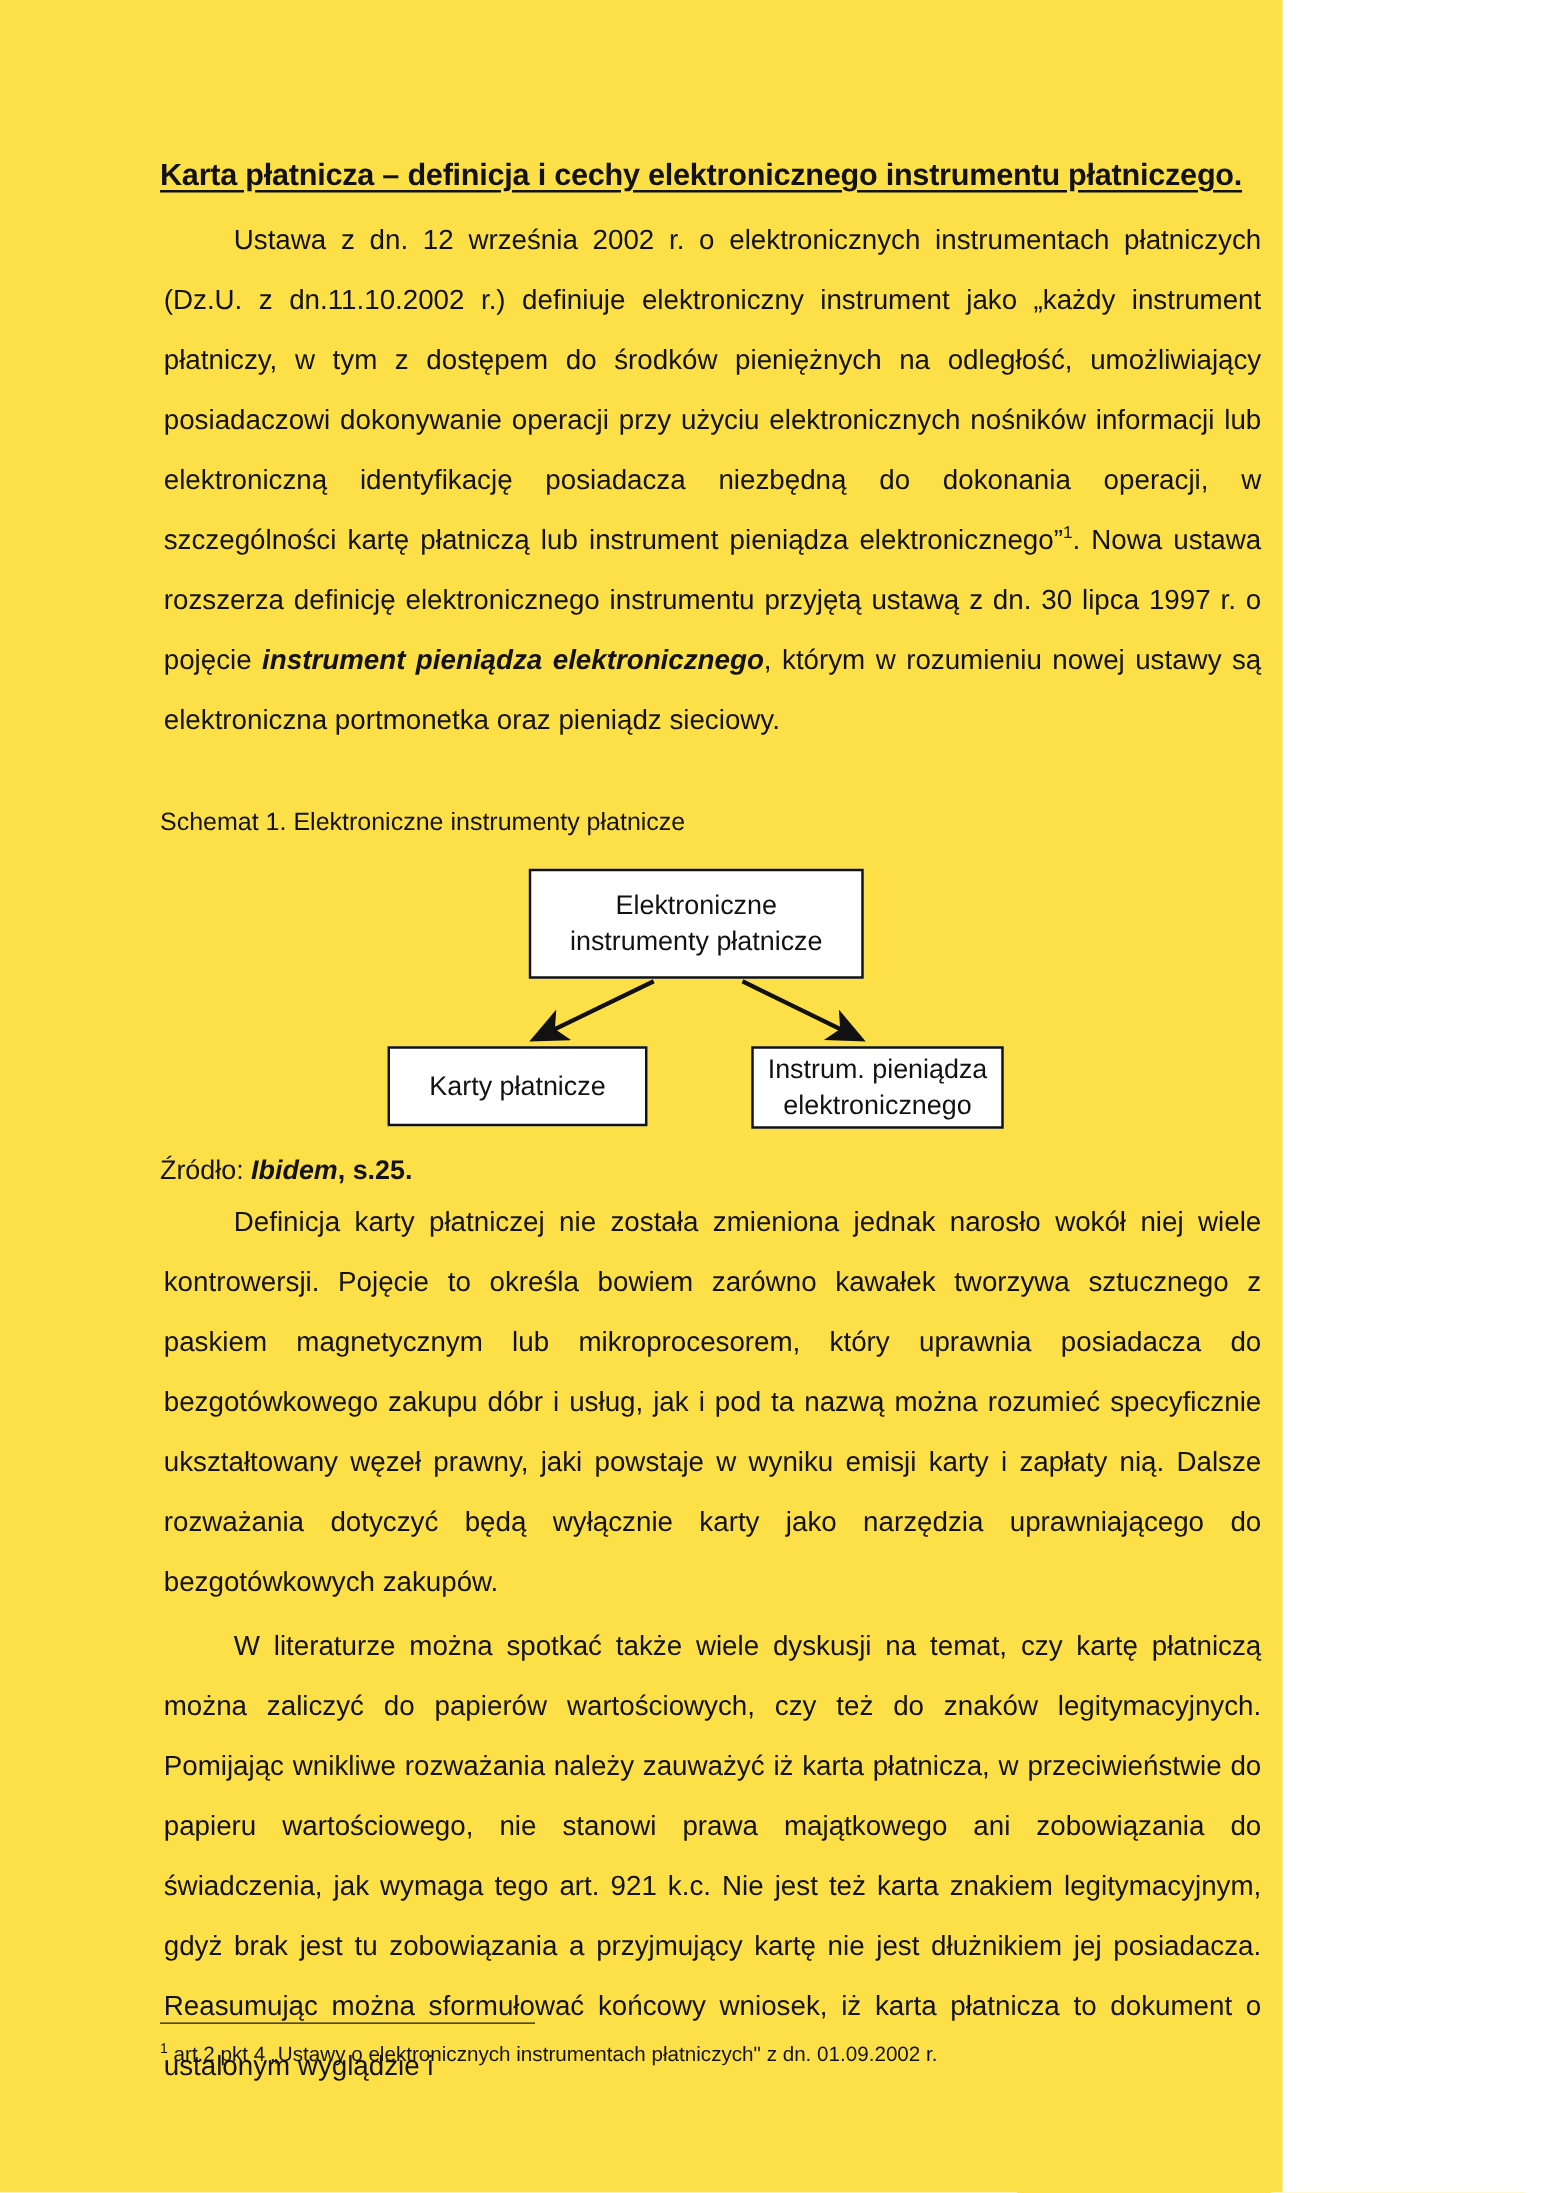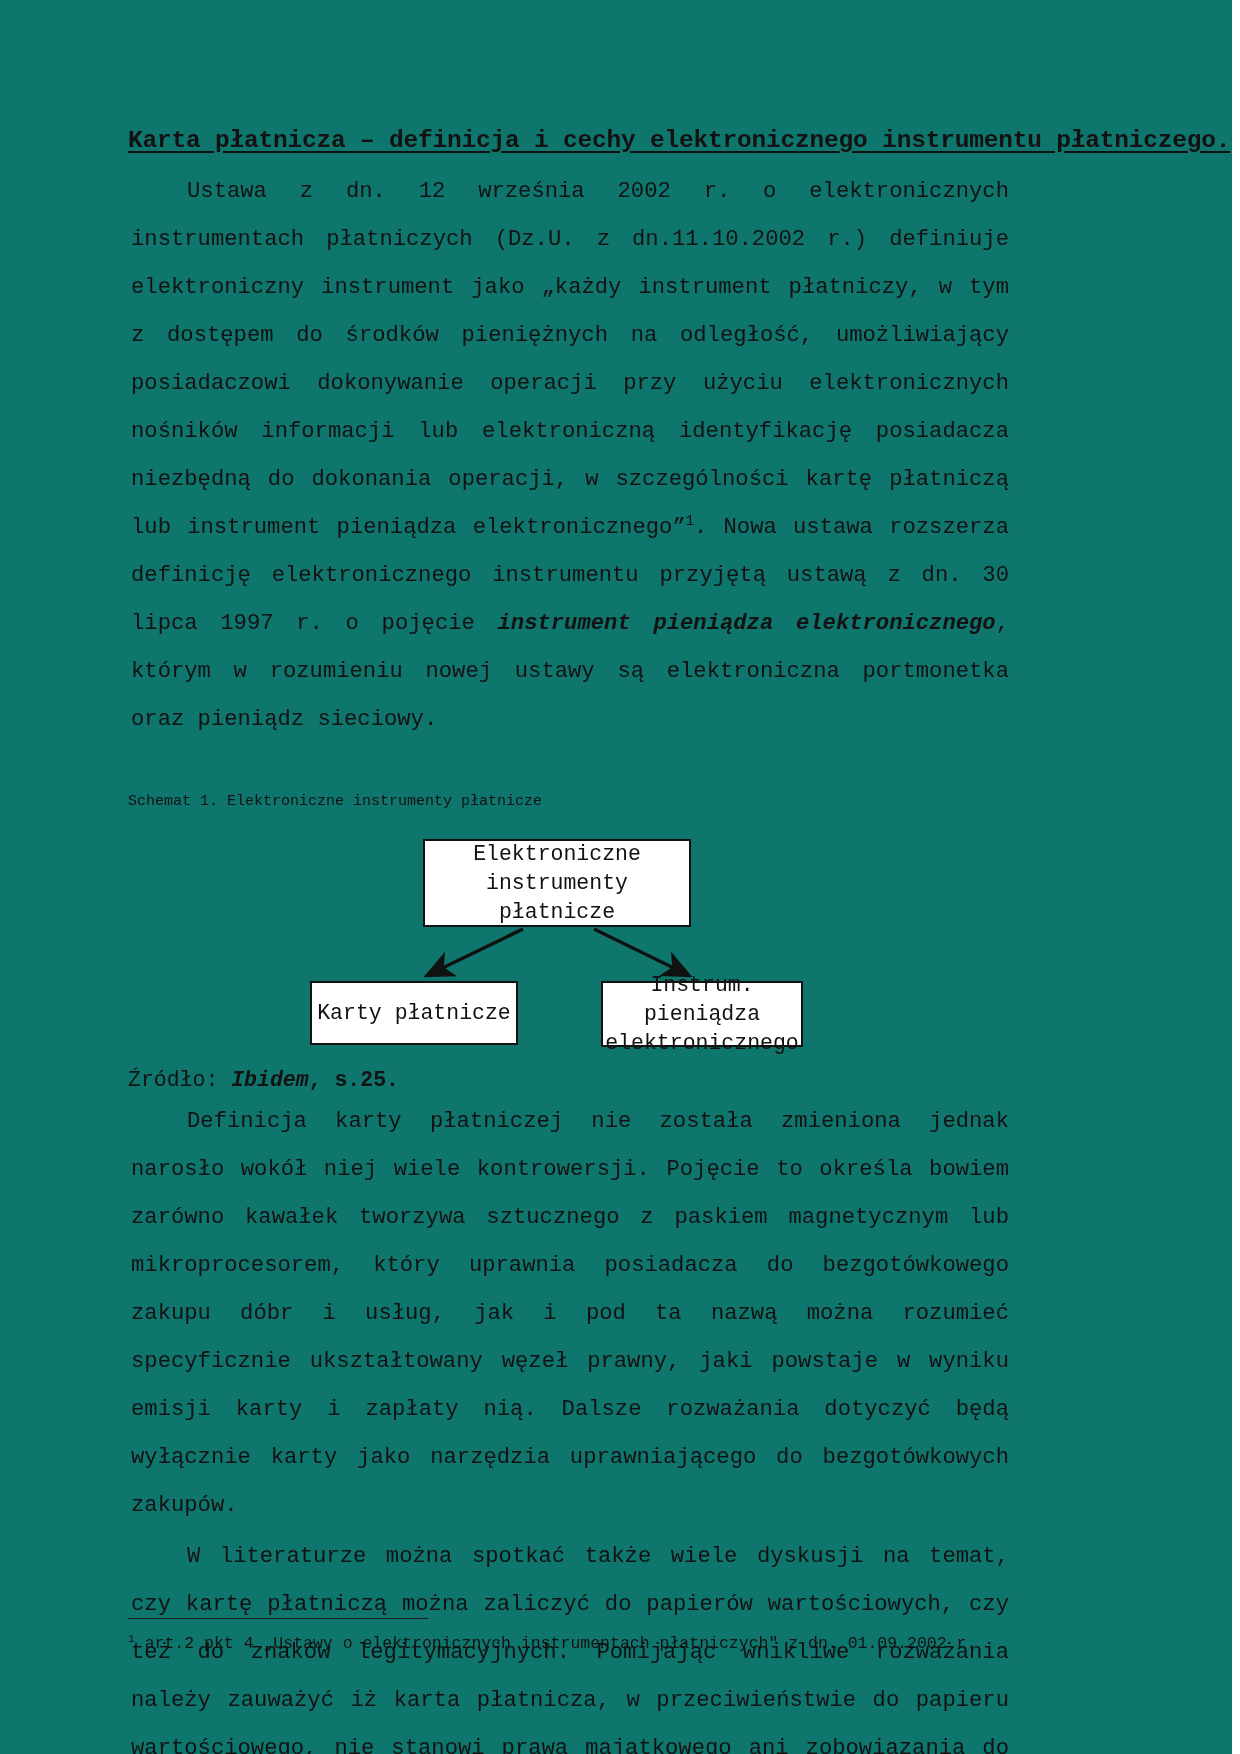--- a/index.html
+++ b/index.html
@@ -2,24 +2,24 @@
 <html><head>
 <meta charset="utf-8">
 <style>
   html, body {
     margin: 0;
     padding: 0;
     background: #ffffff;
   }
   .page {
     position: relative;
-    width: 1232px;
+    width: 1026px;
     height: 1754px;
-    background: #0f766e;
-    font-family: Liberation Mono, monospace;
+    background: #fde047;
+    font-family: Liberation Sans, sans-serif;
     color: #121212;
     overflow: hidden;
   }
   .content {
     position: absolute;
     left: 128px;
     top: 0;
     width: 884px;
   }
 
@@ -74,21 +74,21 @@
   sup.fn {
     font-size: 0.62em;
     vertical-align: super;
     line-height: 0;
   }
 
   
   .schemat-caption {
     margin: 0;
     padding-top: 40px;
-    font-size: 15px;
+    font-size: 20px;
     line-height: 30px;
   }
 
   
   .diagram {
     position: relative;
     height: 212px;
     margin-top: 22px;
   }
   .dg-box {

